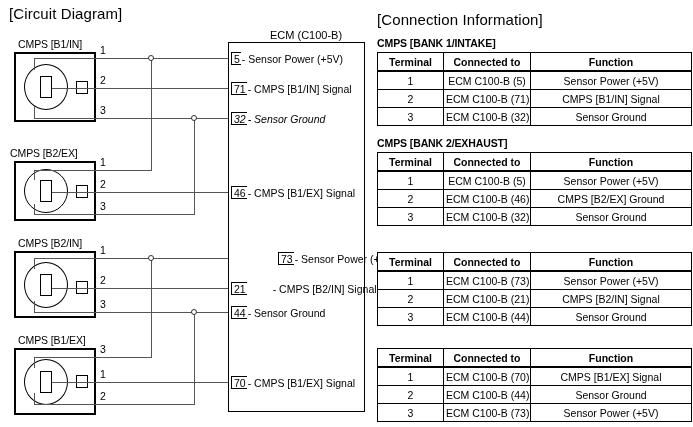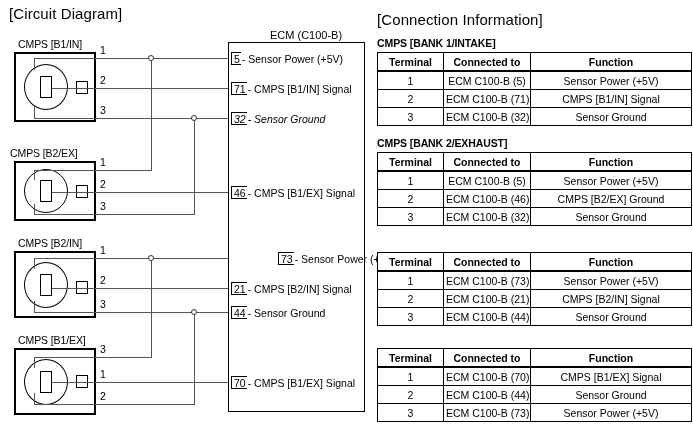--- a/index.html
+++ b/index.html
@@ -224,21 +224,21 @@
     <span class="pin-text">- Sensor Ground</span>
   </div>
   <div class="ecm-pin" style="left:231px;top:186px;">
     <span class="pin-chip">46</span>
     <span class="pin-text">- CMPS [B1/EX] Signal</span>
   </div>
   <div class="ecm-pin" style="left:234px;top:252px;margin-left:44px;">
     <span class="pin-chip">73</span>
     <span class="pin-text">- Sensor Power (+5V)</span>
   </div>
-  <div class="ecm-pin" style="left:231px;top:282px;">
+  <div class="ecm-pin" style="left:231px;top:282px;gap:25px;">
     <span class="pin-chip">21</span>
     <span class="pin-text">- CMPS [B2/IN] Signal</span>
   </div>
   <div class="ecm-pin" style="left:231px;top:306px;">
     <span class="pin-chip">44</span>
     <span class="pin-text">- Sensor Ground</span>
   </div>
   <div class="ecm-pin" style="left:231px;top:376px;">
     <span class="pin-chip">70</span>
     <span class="pin-text">- CMPS [B1/EX] Signal</span>

